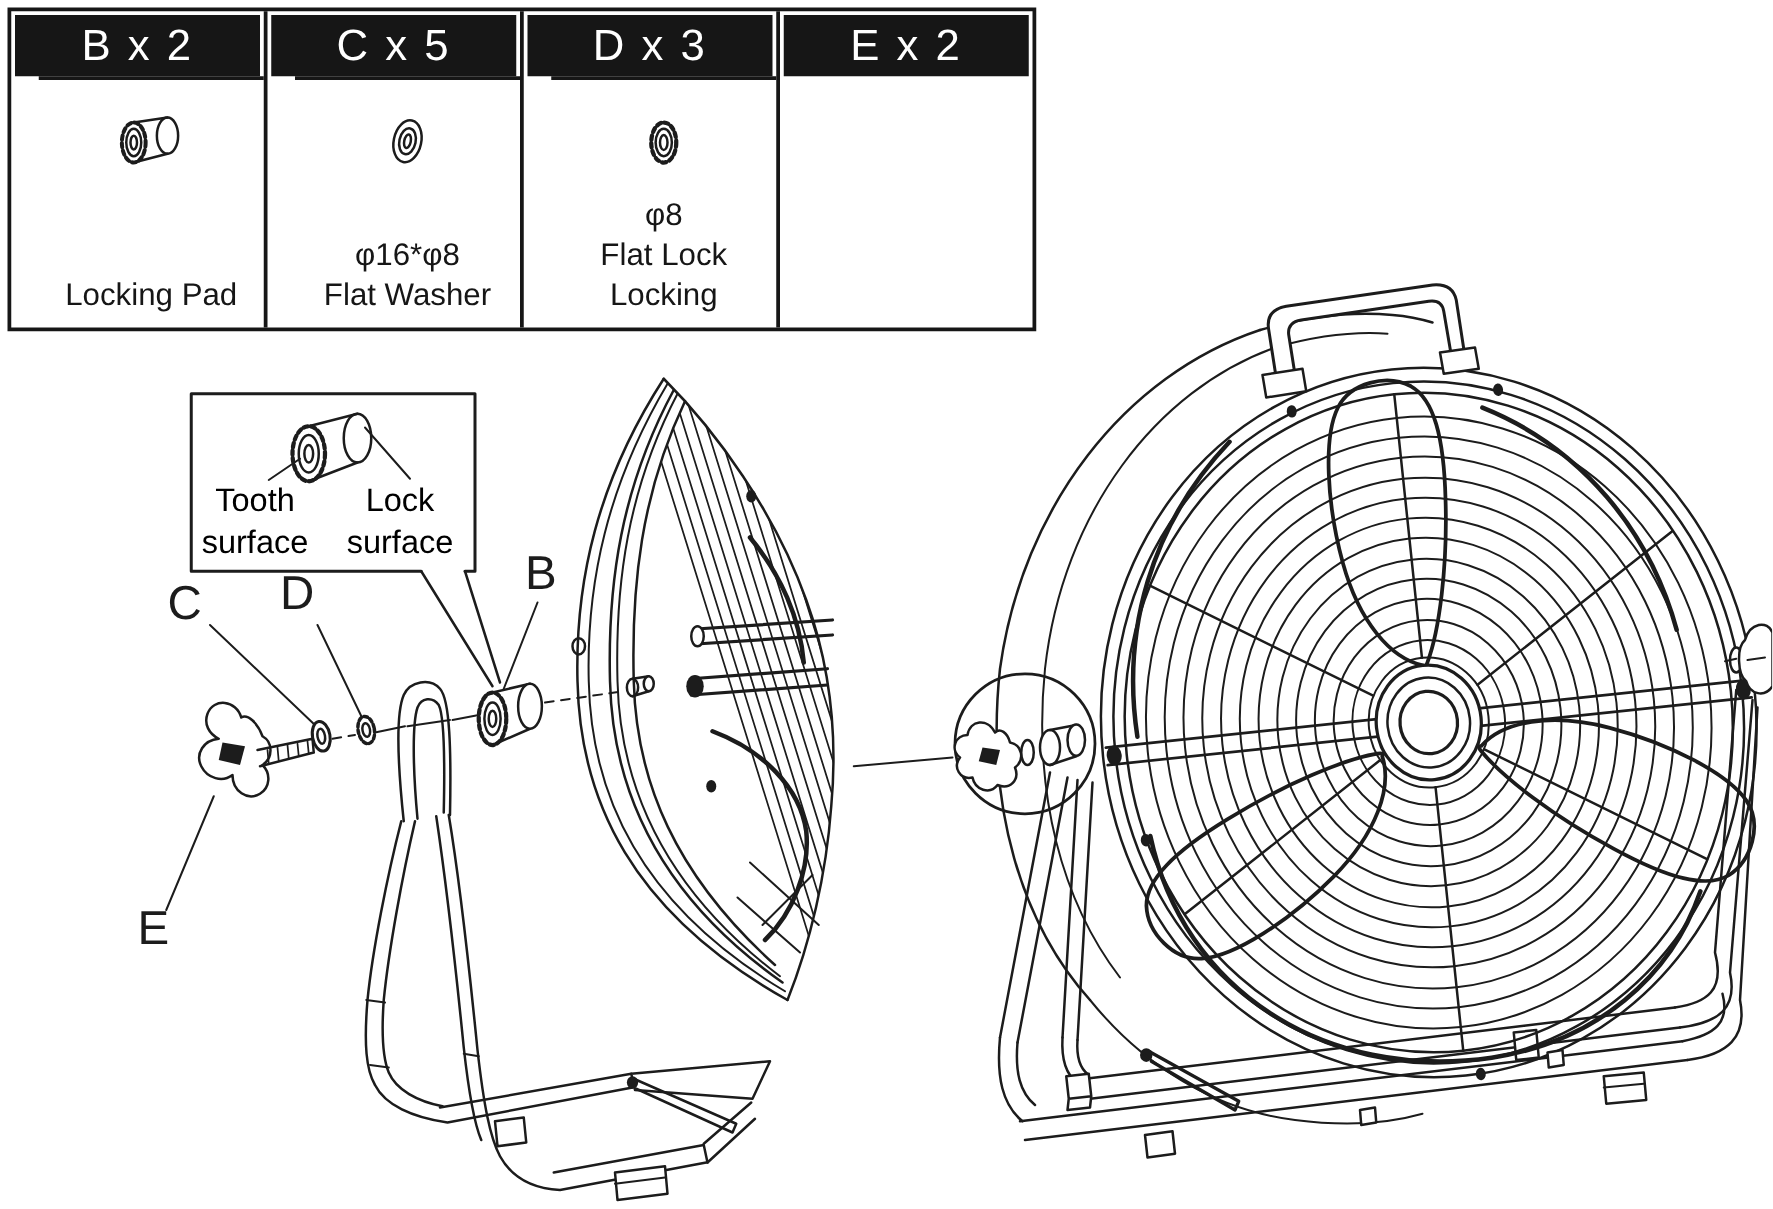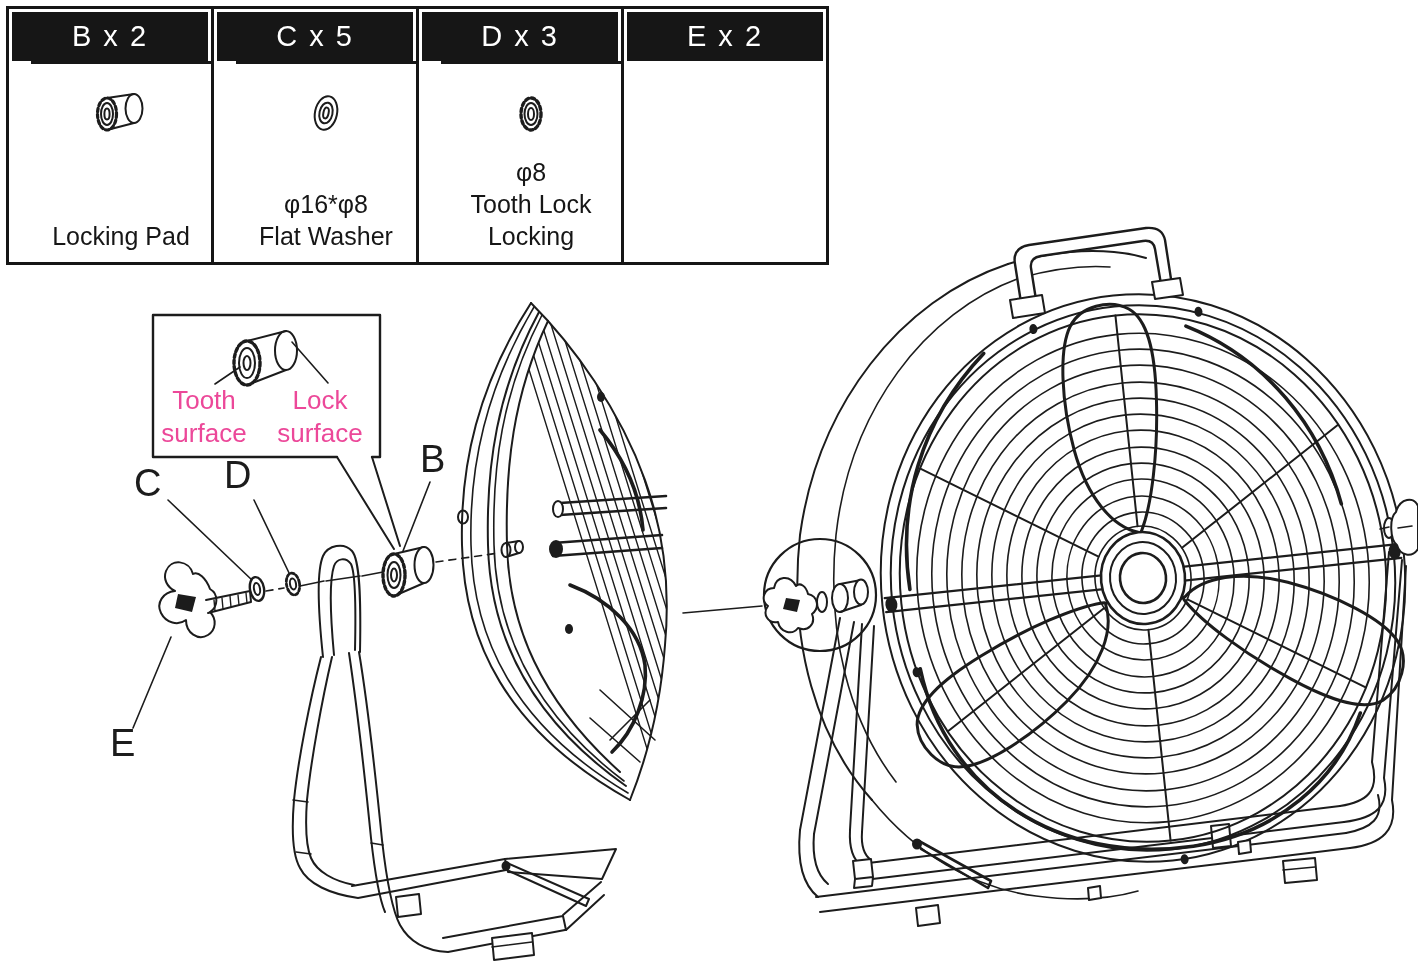--- a/index.html
+++ b/index.html
@@ -5,40 +5,40 @@
   html,body{margin:0;padding:0;background:#fff;}
   #stage{position:relative;width:1418px;height:967px;background:#fff;overflow:hidden;
          font-family:"Liberation Sans","DejaVu Sans",sans-serif;color:#161616;}
   
   .parts-table{position:absolute;left:6px;top:6px;width:817px;height:253px;
                border:3px solid #161616;display:grid;grid-template-columns:202px 205px 205px 205px;background:#fff;}
   .pcol{position:relative;}
   .pcol + .pcol{border-left:3px solid #161616;}
   .phdr{margin:3px 3px 0 3px;height:49px;background:#161616;color:#fff;
         display:flex;align-items:center;justify-content:center;
-        font-size:29px;letter-spacing:2px;}
+        font-size:35px;letter-spacing:2px;}
   .pbody{position:relative;height:198px;border-top:3px solid #161616;margin-left:22px;}
   .picon{position:absolute;top:24px;left:0;width:100%;display:flex;justify-content:center;}
   .ptxt{position:absolute;bottom:10px;left:0;width:100%;text-align:center;
         font-size:25px;line-height:32px;white-space:pre;}
   .picon svg *{stroke:#1c1c1c;fill:none;stroke-width:2;stroke-linecap:round;stroke-linejoin:round;}
   
   #art{position:absolute;left:0;top:0;}
   #art *{vector-effect:none;}
   #art path,#art ellipse,#art line,#art circle,#art polyline{stroke:#1c1c1c;fill:none;stroke-width:2;stroke-linecap:round;stroke-linejoin:round;}
   #art .thin{stroke-width:1.6;}
   #art .hair{stroke-width:1.4;}
   #art .bold{stroke-width:3.6;}
   #art .dark{fill:#1c1c1c;stroke:none;}
   #art .fillw{fill:#fff;}
   #art .dash{stroke-dasharray:7 6;}
   #art .teeth{stroke-dasharray:3.5 2.6;stroke-width:3.4;}
   
   .dlabel{position:absolute;font-size:38px;color:#1c1c1c;line-height:1;}
-  .clabel{position:absolute;width:116px;text-align:center;font-size:26px;line-height:33px;color:#ec4899;}
+  .clabel{position:absolute;width:116px;text-align:center;font-size:26px;line-height:33px;color:#000000;}
 </style>
 </head>
 <body>
 
 <div id="stage">
 
   <div class="parts-table">
 
     <div class="pcol">
       <div class="phdr">B x 2</div>
@@ -75,21 +75,21 @@
     <div class="pcol">
       <div class="phdr">D x 3</div>
       <div class="pbody">
         <div class="picon">
           <svg width="34" height="52" viewBox="0 0 34 52">
             <ellipse cx="17" cy="26" rx="10" ry="16" style="stroke-dasharray:3.4 2.8;stroke-width:3.4"></ellipse>
             <ellipse cx="17" cy="26" rx="6.5" ry="11"></ellipse>
             <ellipse cx="17" cy="26" rx="3" ry="6"></ellipse>
           </svg>
         </div>
-        <div class="ptxt"><span>φ8</span><br><span>Tooth Lock</span><br><span>Locking</span></div>
+        <div class="ptxt"><span>φ8</span><br><span>Flat Lock</span><br><span>Locking</span></div>
       </div>
     </div>
 
     <div class="pcol">
       <div class="phdr">E x 2</div>
     </div>
   </div>
 
   <svg id="art" width="1418" height="967" viewBox="0 0 1418 967">
     <defs>

